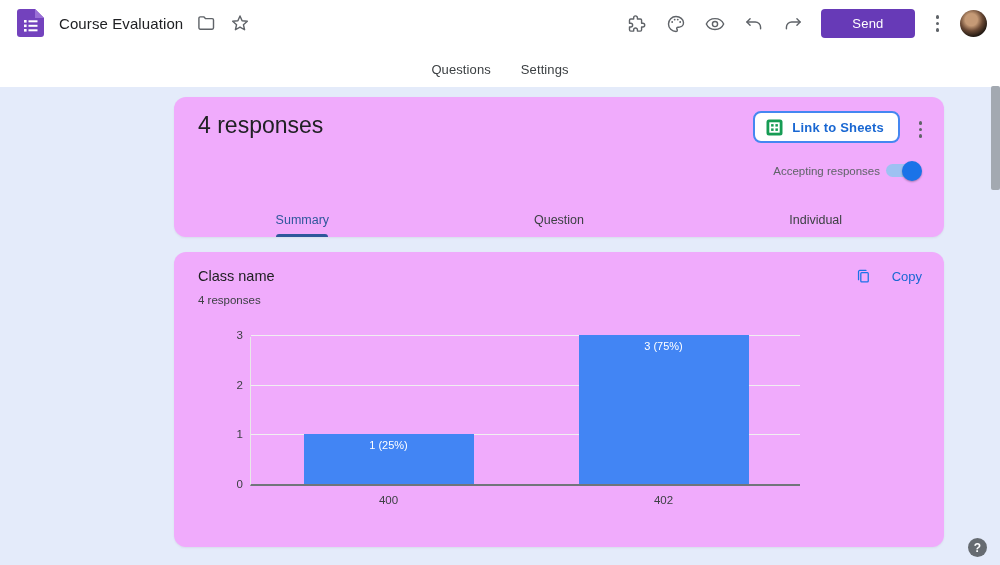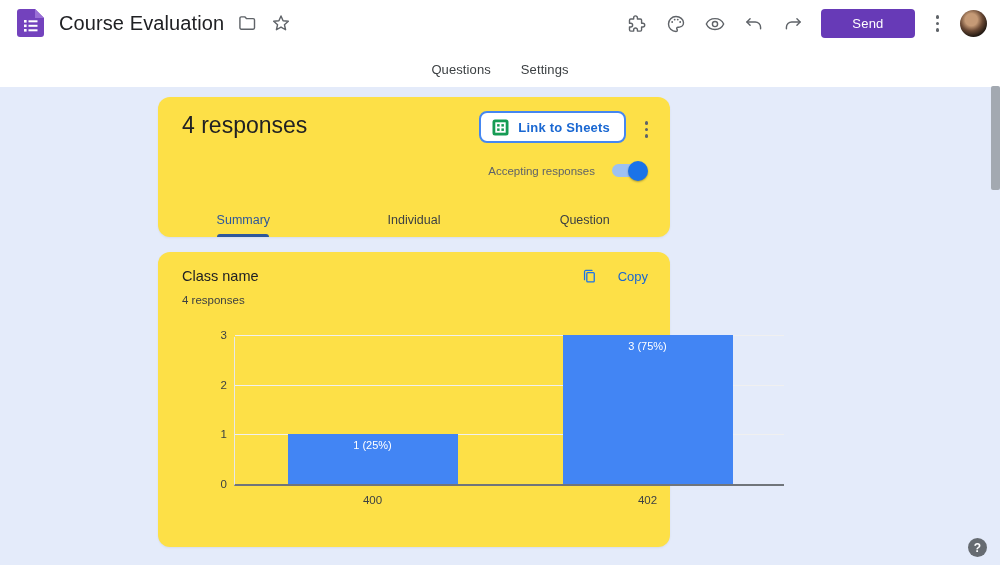--- a/index.html
+++ b/index.html
@@ -3,21 +3,21 @@
 <meta charset="utf-8">
 <style>
   * { margin:0; padding:0; box-sizing:border-box; }
   html,body { width:1000px; height:565px; overflow:hidden; }
   body { font-family:"Liberation Sans", sans-serif; background:#e4ebfa; position:relative; color:#202124; }
 
   
   .topbar { position:absolute; left:0; top:0; width:1000px; height:87px; background:#fff; }
   .tb-left { position:absolute; left:17px; top:9px; display:flex; align-items:center; }
   .forms-icon { width:27px; height:28px; display:block; }
-  .doc-title { font-size:20px; color:#202124; margin-left:15px; letter-spacing:.1px; }
+  .doc-title { font-size:15px; color:#202124; margin-left:15px; letter-spacing:.1px; }
   .tb-icon { width:22px; height:22px; display:flex; align-items:center; justify-content:center; cursor:pointer; }
   .tb-icon svg { width:20px; height:20px; stroke:#5f6368; fill:none; stroke-width:1.7; stroke-linecap:round; stroke-linejoin:round; }
   .tb-left .tb-icon { margin-left:12px; }
   .tb-right { position:absolute; right:13px; top:9px; display:flex; align-items:center; gap:17px; }
   .send-btn { height:29px; padding:0 31px; background:#673ab7; color:#fff; font-size:13px; font-weight:500;
               border:none; border-radius:4px; display:flex; align-items:center; cursor:pointer; letter-spacing:.2px; }
   .dots { display:flex; flex-direction:column; gap:3px; padding:4px; cursor:pointer; }
   .dots i { width:3.5px; height:3.5px; border-radius:50%; background:#5f6368; display:block; }
   .avatar { width:27px; height:27px; border-radius:50%; cursor:pointer;
             background:radial-gradient(circle at 42% 36%, #c59a76 0 26%, #6b4a35 48%, #241a13 72%, #3a3f46 100%); }
@@ -30,31 +30,31 @@
   .nav-tab.active { color:#2e579b; }
   .nav-underline { position:absolute; left:-4px; right:-4px; bottom:0; height:3.5px; background:#2e579b;
                    border-radius:3px 3px 0 0; }
   .badge { width:17px; height:17px; border-radius:50%; background:#2e579b; color:#fff; font-size:10.5px;
            display:flex; align-items:center; justify-content:center; font-weight:500; }
 
   
   .scroll-thumb { position:absolute; right:0; top:86px; width:9px; height:104px; background:#a3a9b1; border-radius:2px; }
 
   
-  .card { position:absolute; left:158px; width:512px; background:#fde047; border-radius:12px;
+  .card { position:absolute; left:174px; width:770px; background:#f0abfc; border-radius:12px;
           box-shadow:0 1px 2px rgba(60,64,67,.08); }
   .card1 { top:97px; height:140px; }
   .card2 { top:252px; height:295px; }
 
   .resp-title { position:absolute; left:24px; top:15px; font-size:23px; color:#202124; }
   .link-btn { position:absolute; right:44px; top:14px; height:32px; display:flex; align-items:center; gap:9px;
               border:2px solid #4587f1; border-radius:8px; background:#fff; padding:0 14px 0 11px; cursor:pointer; }
   .link-btn span.lbl { font-size:13px; font-weight:600; color:#1967d2; letter-spacing:.2px; }
   .card-dots { position:absolute; right:18px; top:20px; }
-  .accepting { position:absolute; right:24px; top:67px; display:flex; align-items:center; gap:17px; }
+  .accepting { position:absolute; right:24px; top:67px; display:flex; align-items:center; gap:6px; }
   .accepting .lbl { font-size:11.5px; color:#5f6368; }
   .toggle { position:relative; width:34px; height:13px; border-radius:7px; background:#9ec1f2; cursor:pointer; }
   .toggle .knob { position:absolute; right:-2px; top:-3.5px; width:20px; height:20px; border-radius:50%;
                   background:#1a73e8; box-shadow:0 1px 2px rgba(0,0,0,.3); }
 
   .subtabs { position:absolute; left:0; right:0; bottom:0; height:34px; display:flex; }
   .subtab { flex:1; display:flex; align-items:center; justify-content:center; font-size:12.5px; font-weight:500;
             color:#3c4043; cursor:pointer; position:relative; }
   .subtab.active { color:#2e579b; }
   .subtab-underline { position:absolute; left:50%; transform:translateX(-50%); bottom:0; width:52px; height:3.5px;
@@ -187,24 +187,24 @@
         <span class="knob"></span>
       </span>
   </div>
 
   <div class="subtabs">
     <div class="subtab active">
       <span>Summary</span>
       <span class="subtab-underline"></span>
     </div>
     <div class="subtab">
+      <span>Question</span>
+    </div>
+    <div class="subtab">
       <span>Individual</span>
-    </div>
-    <div class="subtab">
-      <span>Question</span>
     </div>
   </div>
 </div>
 
 <div class="card card2">
   <div class="q-title">Class name</div>
   <div class="q-sub">4 responses</div>
   <button class="copy-btn">
     <svg viewBox="0 0 24 24">
       <rect x="8.2" y="6.5" width="10.5" height="13" rx="1.3"></rect>

